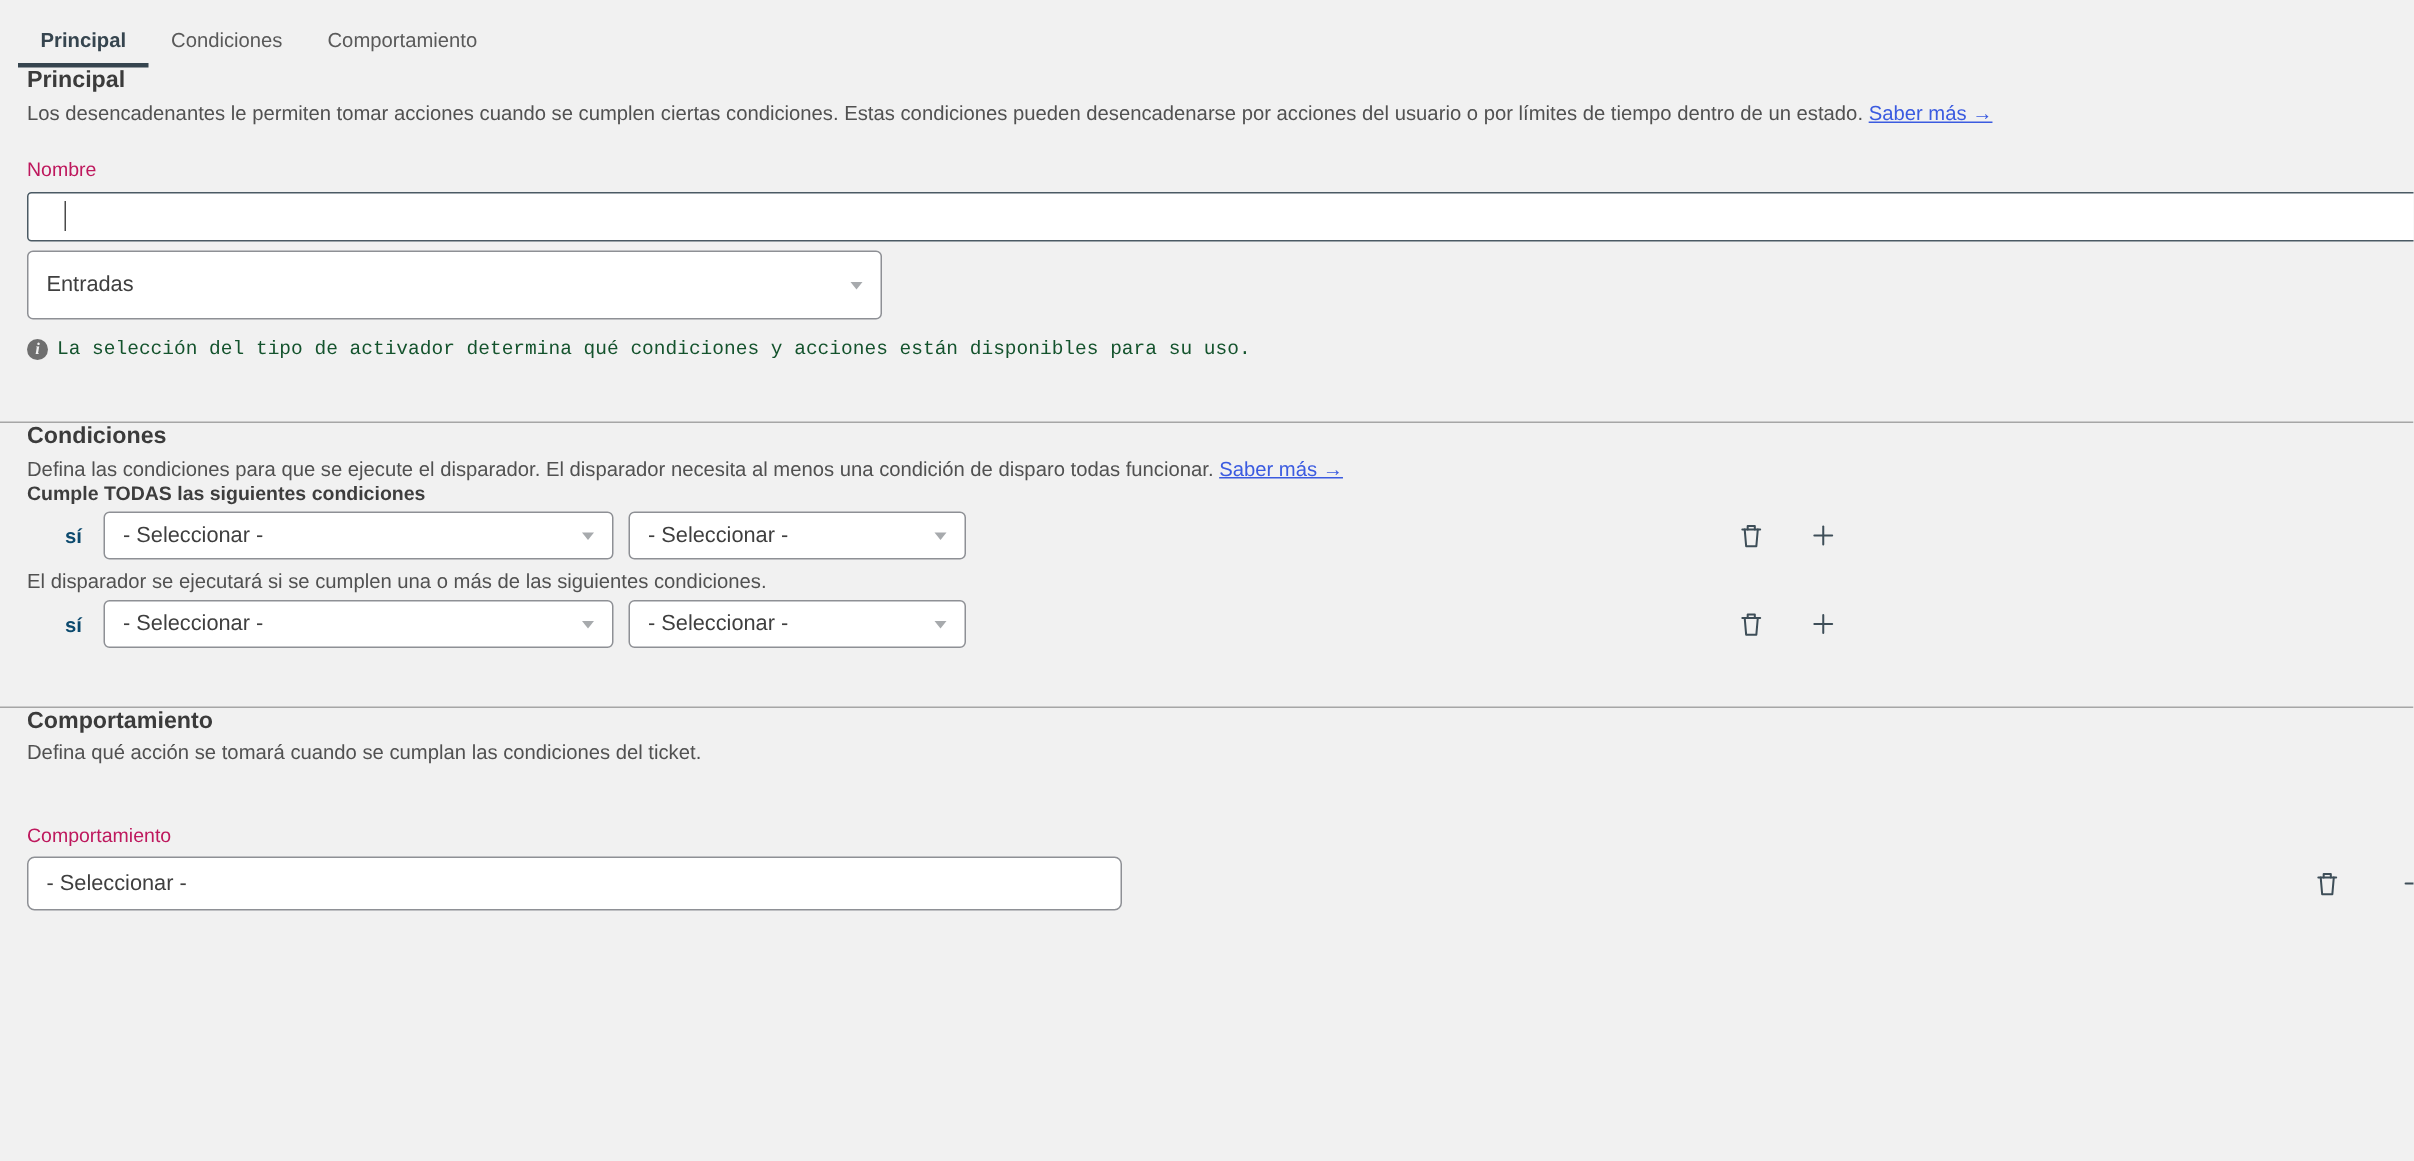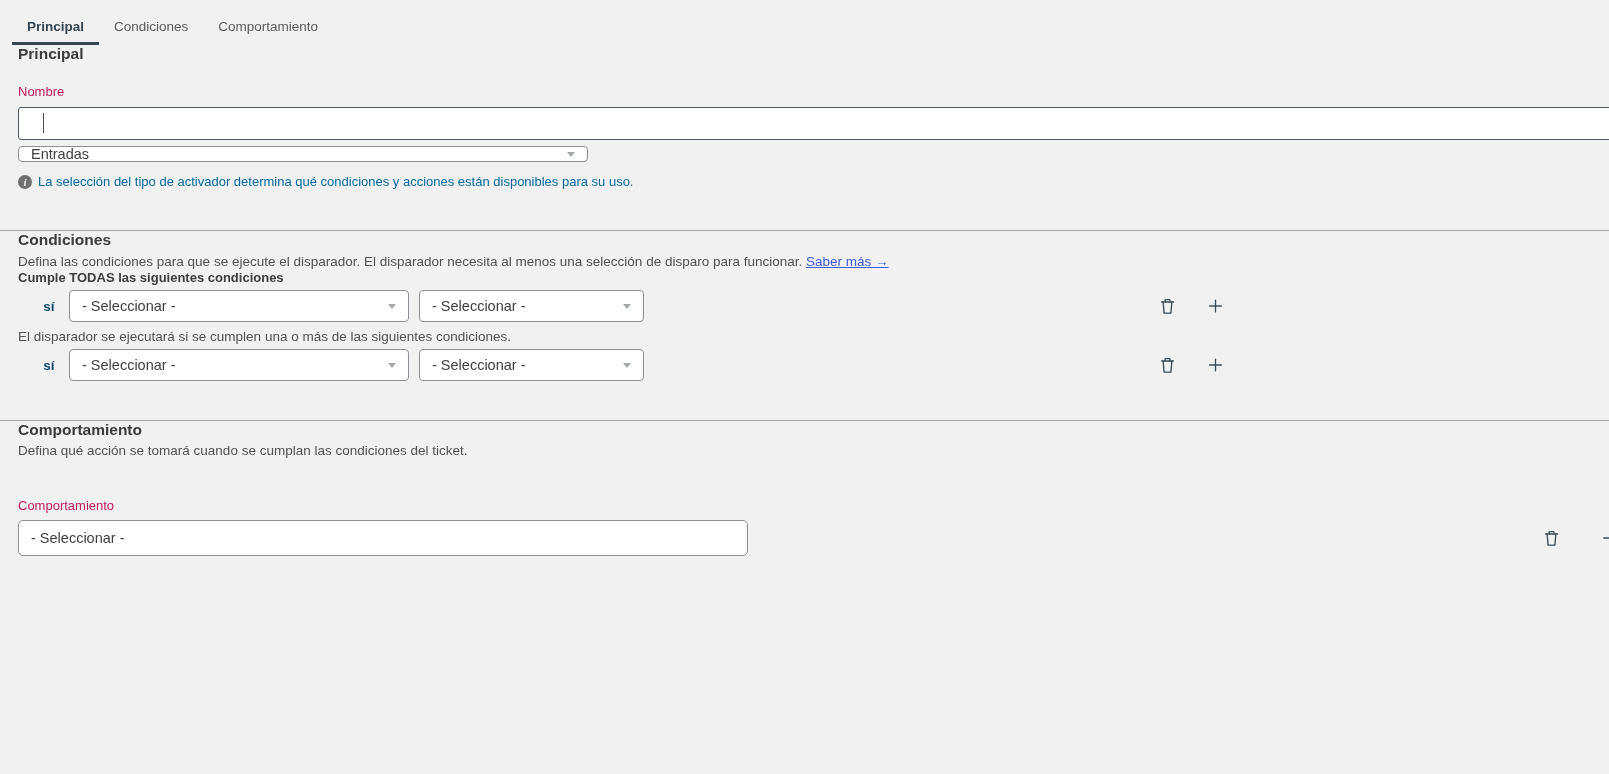--- a/index.html
+++ b/index.html
@@ -44,21 +44,21 @@
     padding:0 8px;
     font-family:"Liberation Sans", sans-serif;
     font-size:14px; color:#3f3f3f;
     outline:none;
   }
   .select {
     display:flex; align-items:center;
     background:#fff;
     border:1px solid #8e9095;
     border-radius:4px;
-    height:16px;
+    height:46px;
     padding:0 12px;
     cursor:pointer;
     position:relative;
   }
   .select .select-value { font-size:14.5px; color:#3f3f3f; }
   .caret {
     position:absolute; right:12px; top:50%; margin-top:-2px;
     width:0; height:0;
     border-left:4px solid transparent;
     border-right:4px solid transparent;
@@ -69,21 +69,21 @@
   .info-row { display:flex; align-items:flex-start; gap:6px; margin-top:12px; }
   .info-badge {
     flex:0 0 auto;
     width:14px; height:14px; margin-top:1px;
     border-radius:50%;
     background:#6f6f6f; color:#f1f1f1;
     font-family:"Liberation Serif", serif;
     font-size:11px; font-weight:bold; font-style:italic;
     line-height:14px; text-align:center;
   }
-  .info-text { font-size:13px; line-height:16px; color:#0369a1; }
+  .info-text { font-size:13px; line-height:16px; color:#14532d;font-family:Liberation Mono, monospace; }
 
   
   .cond-row { position:relative; display:flex; align-items:center; margin-top:5px; height:32px; }
   .si { width:30px; margin-left:16px; text-align:center; font-size:13.5px; font-weight:bold; color:#0c4a6e; flex:0 0 auto; }
   .cond-row .select { height:32px; }
   .w340 { width:340px; margin-left:5px; }
   .w225 { width:225px; margin-left:10px; }
 
   .icon-btn {
     position:absolute; top:50%; transform:translateY(-50%);
@@ -121,20 +121,23 @@
 <body>
 
 <nav class="tabs">
   <div class="tab active">Principal</div>
   <div class="tab">Condiciones</div>
   <div class="tab">Comportamiento</div>
 </nav>
 
 <section class="pad">
   <h2 class="sec-title mt-h2-1">Principal</h2>
+  <p class="desc"><span>Los desencadenantes le permiten tomar acciones cuando se cumplen ciertas condiciones. Estas condiciones pueden desencadenarse por acciones del usuario o por límites de tiempo dentro de un estado.</span>
+    <a class="learn">Saber más →</a>
+  </p>
 
   <label class="field-label mt-label-name">Nombre</label>
   <div class="input-wrap">
     <input class="name-input" type="text" value="" style="">
     <span class="text-caret"></span>
   </div>
 
   <div class="select sel-trigger">
     <span class="select-value">Entradas</span>
     <span class="caret"></span>
@@ -143,21 +146,21 @@
   <div class="info-row">
     <span class="info-badge">i</span>
     <span class="info-text">La selección del tipo de activador determina qué condiciones y acciones están disponibles para su uso.</span>
   </div>
 </section>
 
 <div class="divider mt-div1"></div>
 
 <section class="pad">
   <h2 class="sec-title mt-h2-2">Condiciones</h2>
-  <p class="desc"><span>Defina las condiciones para que se ejecute el disparador. El disparador necesita al menos una selección de disparo para funcionar.</span>
+  <p class="desc"><span>Defina las condiciones para que se ejecute el disparador. El disparador necesita al menos una condición de disparo todas funcionar.</span>
     <a class="learn">Saber más →</a>
   </p>
 
   <h3 class="group-title mt-group1">Cumple TODAS las siguientes condiciones</h3>
   <div class="cond-row">
     <span class="si">sí</span>
     <div class="select w340">
       <span class="select-value">- Seleccionar -</span>
       <span class="caret"></span>
     </div>

